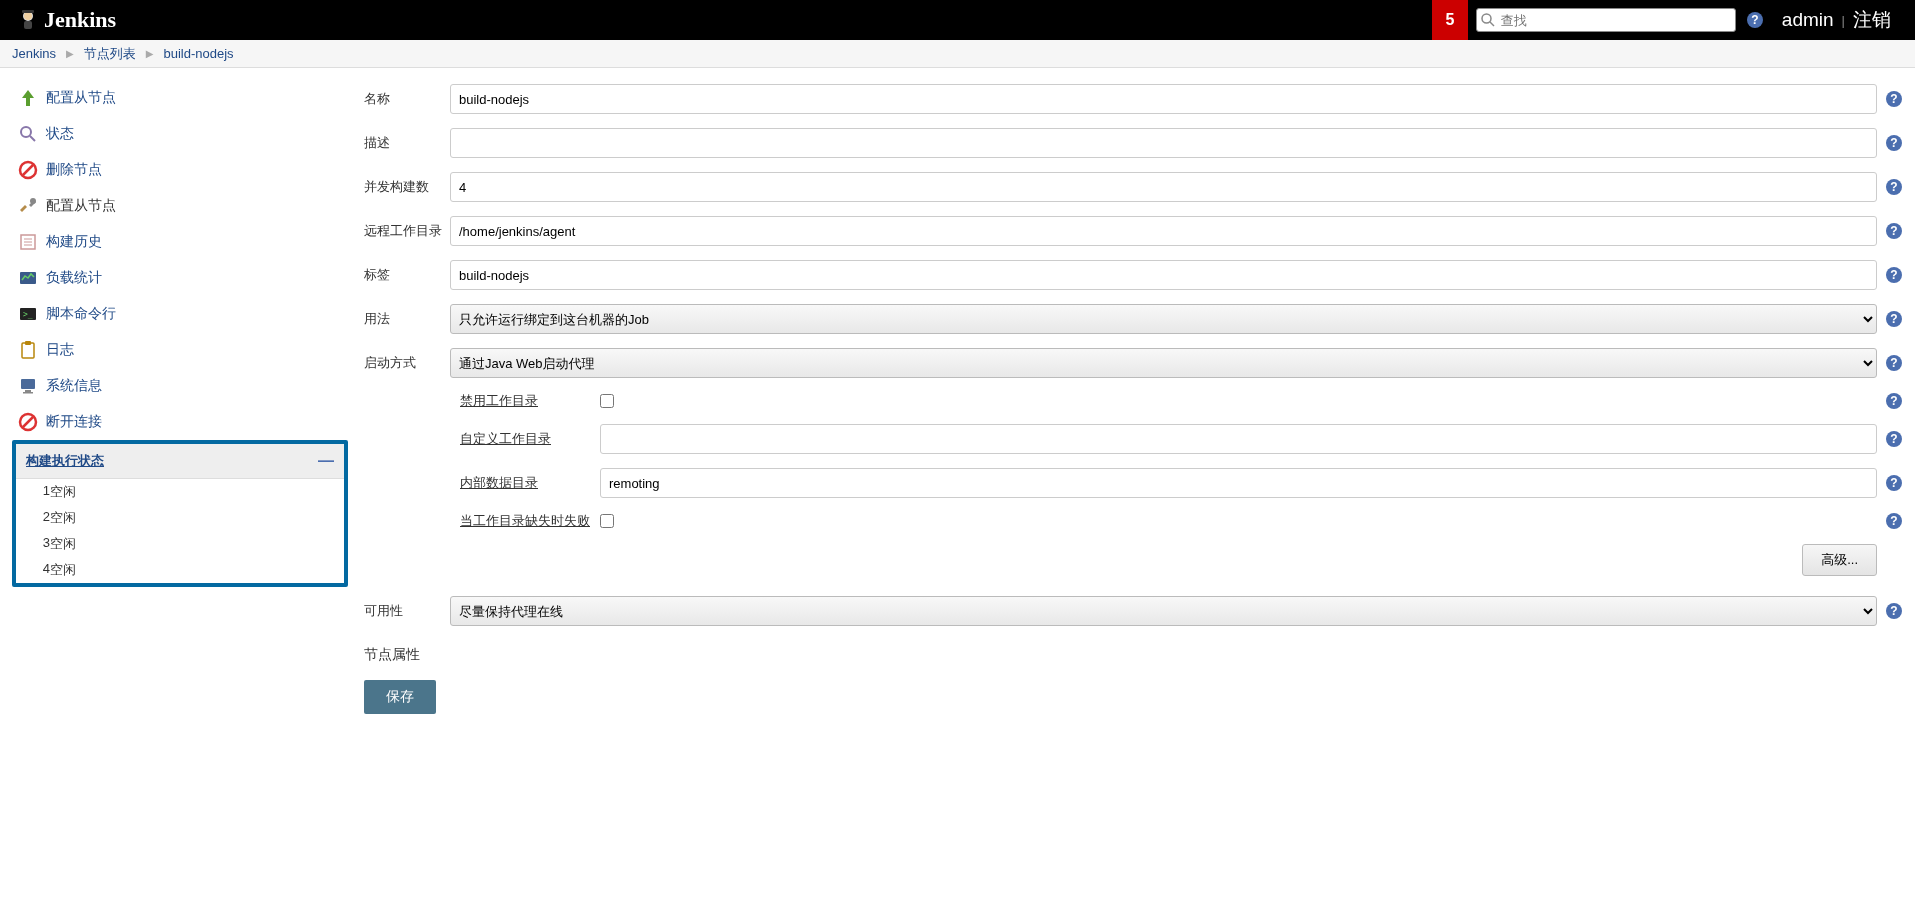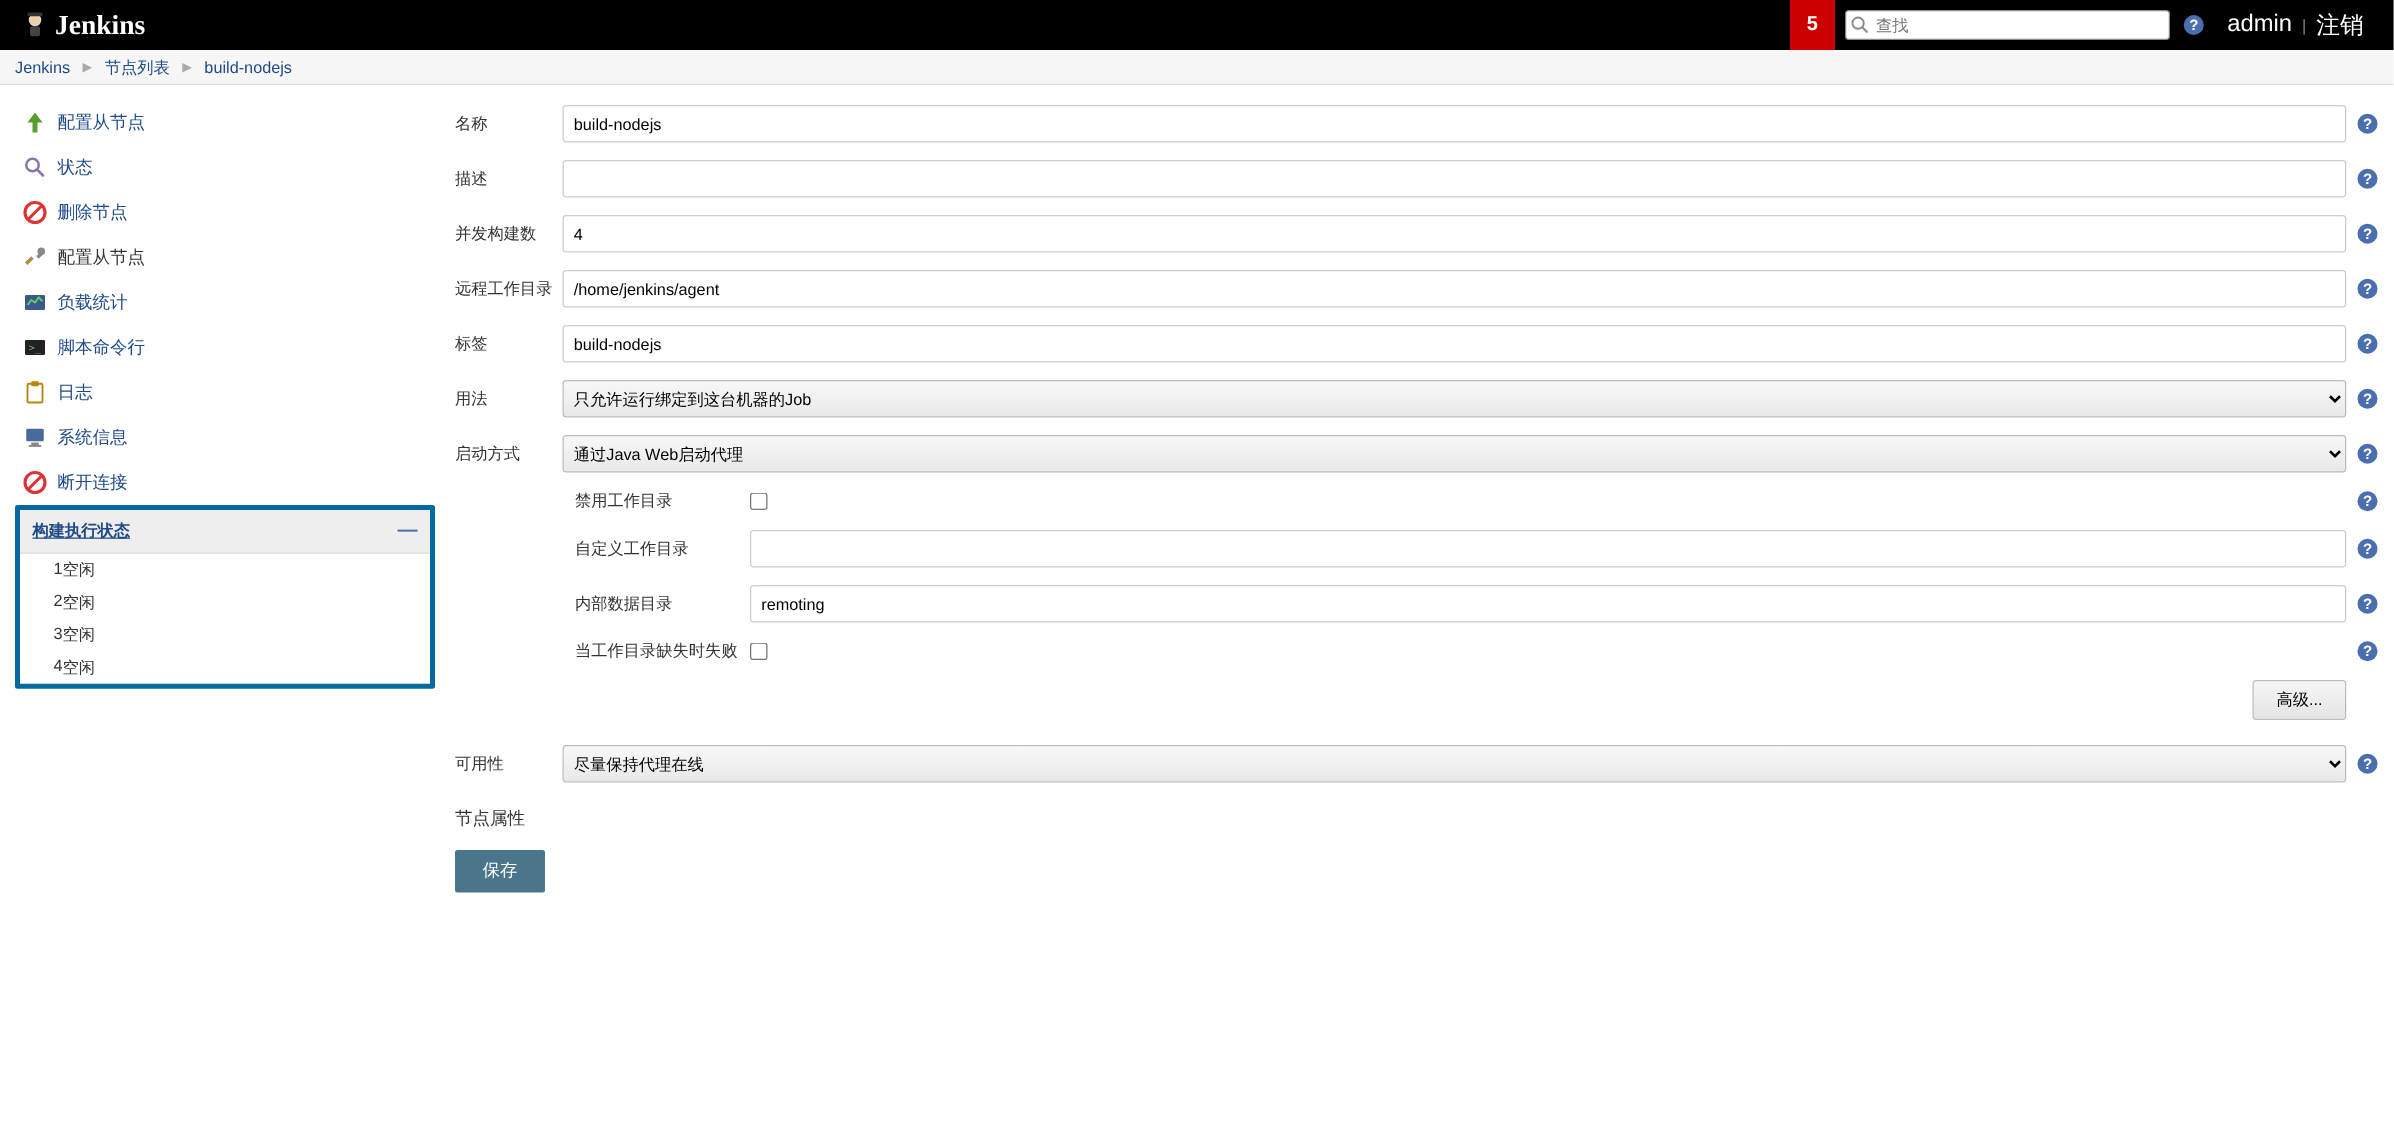--- a/index.html
+++ b/index.html
@@ -46,21 +46,21 @@
 
 .form-row { display: flex; align-items: flex-start; margin-bottom: 14px; }
 .form-label { width: 86px; flex-shrink: 0; font-size: 13px; padding-top: 6px; }
 .form-field { flex: 1; display: flex; align-items: center; }
 .form-field input[type=text], .form-field input[type=number] { width: 100%; height: 30px; padding: 4px 8px; border: 1px solid #ccc; border-radius: 3px; font-size: 13px; }
 .form-field select { width: 100%; height: 30px; padding: 4px 4px; border: 1px solid #bbb; border-radius: 3px; font-size: 13px; background: linear-gradient(#f8f8f8,#e8e8e8); }
 .help-icon { width: 18px; height: 18px; margin-left: 8px; flex-shrink: 0; cursor: pointer; }
 
 .sub-section { margin-left: 96px; }
 .sub-row { display: flex; align-items: center; margin-bottom: 14px; }
-.sub-label { width: 140px; flex-shrink: 0; font-size: 13px; }
+.sub-label { width: 140px; flex-shrink: 0; font-size: 13px; text-decoration: underline; }
 .sub-field { flex: 1; display: flex; align-items: center; }
 .sub-field input[type=text] { width: 100%; height: 30px; padding: 4px 8px; border: 1px solid #ccc; border-radius: 3px; font-size: 13px; }
 .sub-field input[type=checkbox] { width: 14px; height: 14px; }
 
 .adv-row { display: flex; justify-content: flex-end; margin: 6px 0 20px 0; padding-right: 26px; }
 .adv-btn { background: linear-gradient(#f6f6f6,#e4e4e4); border: 1px solid #bbb; border-radius: 3px; padding: 6px 18px; font-size: 13px; cursor: pointer; }
 
 .section-title { font-size: 14px; margin: 20px 0 16px 0; }
 
 .save-btn { background: #4b758b; color: #fff; border: none; border-radius: 2px; padding: 8px 22px; font-size: 14px; cursor: pointer; }
@@ -148,20 +148,31 @@
             <path d="M4 16 L9 11 L7 9 L2 14 Z" fill="#b58c4a"></path>
             <path d="M16 4 L11 9 L13 11 L18 6 Z" fill="#888"></path>
             <circle cx="15" cy="5" r="3" fill="#888"></circle>
           </svg>
         </span>
       <a>配置从节点</a>
     </div>
     <div class="task">
       <span class="icon-wrap">
           <svg width="20" height="20" viewBox="0 0 20 20">
+            <rect x="3" y="3" width="14" height="14" fill="#fff" stroke="#c99" stroke-width="1.5"></rect>
+            <line x1="6" y1="7" x2="14" y2="7" stroke="#c99"></line>
+            <line x1="6" y1="10" x2="14" y2="10" stroke="#c99"></line>
+            <line x1="6" y1="13" x2="14" y2="13" stroke="#c99"></line>
+          </svg>
+        </span>
+      <a>构建历史</a>
+    </div>
+    <div class="task">
+      <span class="icon-wrap">
+          <svg width="20" height="20" viewBox="0 0 20 20">
             <rect x="2" y="4" width="16" height="12" fill="#3a5a8a" rx="1"></rect>
             <polyline points="4,12 7,8 10,10 13,6 16,9" fill="none" stroke="#6c6" stroke-width="1.5"></polyline>
           </svg>
         </span>
       <a>负载统计</a>
     </div>
     <div class="task">
       <span class="icon-wrap">
           <svg width="20" height="20" viewBox="0 0 20 20">
             <rect x="2" y="4" width="16" height="12" fill="#222" rx="1"></rect>

